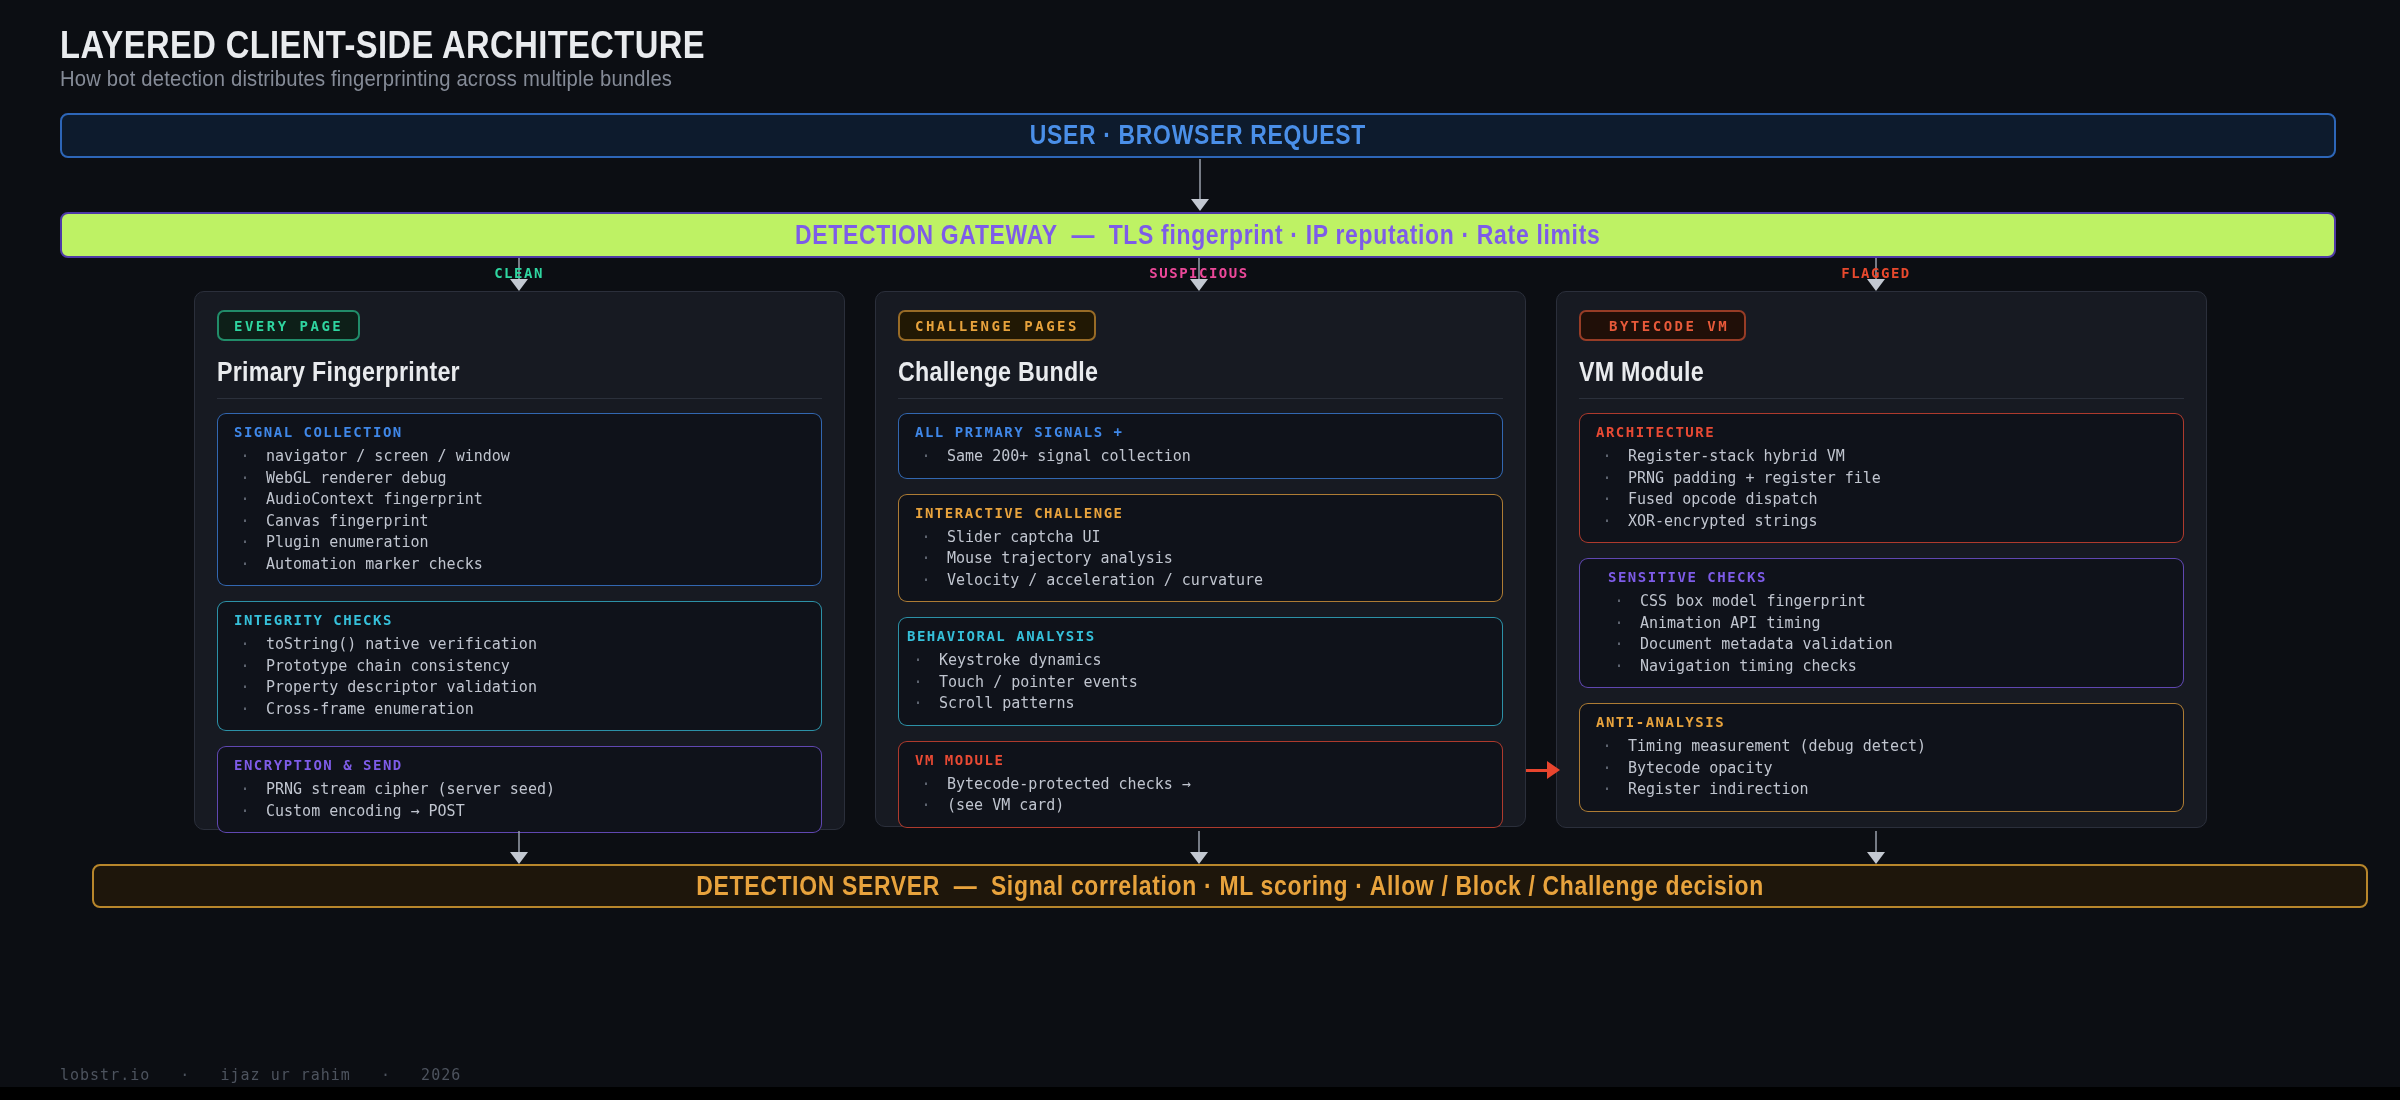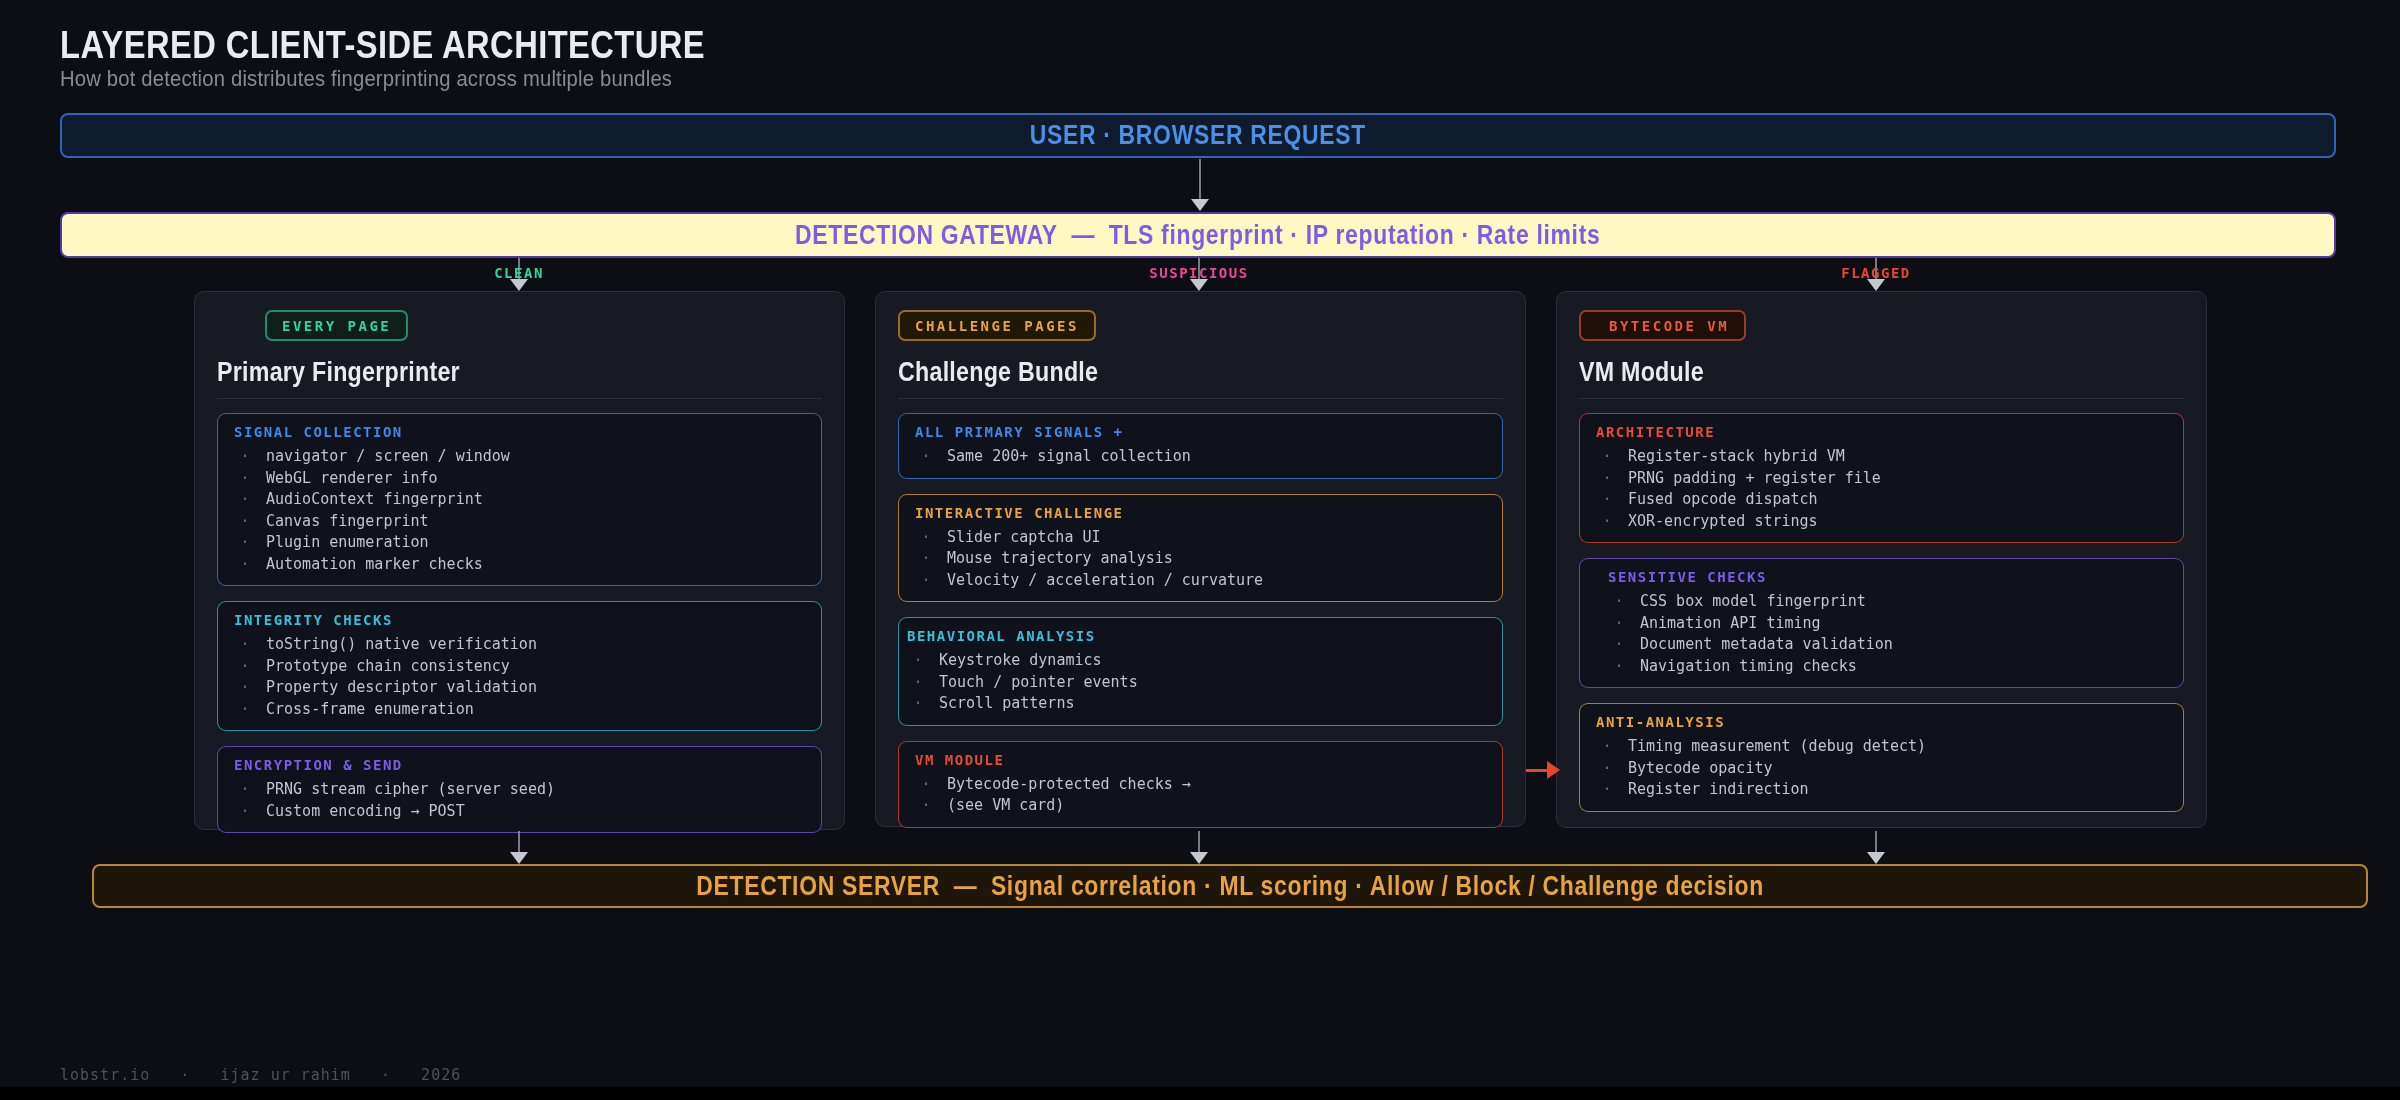--- a/index.html
+++ b/index.html
@@ -100,45 +100,45 @@
   <div class="page-title">LAYERED CLIENT-SIDE ARCHITECTURE</div>
   <div class="page-subtitle">How bot detection distributes fingerprinting across multiple bundles</div>
 
   <div class="banner banner-user" style="color: rgb(74, 143, 232); border-color: rgb(45, 102, 184); background: rgb(13, 27, 45);">
     <span class="banner-text">USER · BROWSER REQUEST</span>
   </div>
 
   <div class="vline" style="left:1199px; top:159px; height:40px;"></div>
   <div class="ahead-down" style="left:1191px; top:199px;"></div>
 
-  <div class="banner banner-gateway" style="color: rgb(125, 92, 232); border-color: rgb(79, 58, 166); background: #fef9c3; align-items: center;">
+  <div class="banner banner-gateway" style="color: rgb(125, 92, 232); border-color: rgb(79, 58, 166); background: #bef264; align-items: center;">
     <span class="banner-text"><span>DETECTION GATEWAY</span><span class="banner-sep">—</span><span>TLS fingerprint · IP reputation · Rate limits</span></span>
   </div>
 
   <div class="vline" style="left:518px;  top:258px; height:22px;"></div>
   <div class="vline" style="left:1198px; top:258px; height:22px;"></div>
   <div class="vline" style="left:1875px; top:258px; height:22px;"></div>
   <div class="ahead-down" style="left:510px;  top:279px;"></div>
   <div class="ahead-down" style="left:1190px; top:279px;"></div>
   <div class="ahead-down" style="left:1867px; top:279px;"></div>
 
   <span class="branch-label" style="left: 519px; color: rgb(47, 213, 160);">CLEAN</span>
   <span class="branch-label" style="left: 1199px; color: #ec4899;">SUSPICIOUS</span>
   <span class="branch-label" style="left: 1876px; color: rgb(232, 73, 46);">FLAGGED</span>
 
   <div id="columns">
-      <section class="card card-0"><div class="badge" style="color: rgb(47, 213, 160); border-color: rgba(47, 213, 160, 0.6); background: rgb(13, 31, 24); margin-left: 48px;">EVERY PAGE</div><h2 class="card-title">Primary Fingerprinter</h2><div class="divider"></div><div class="box" style="border-color: rgba(63, 135, 232, 0.733);">
+      <section class="card card-0"><div class="badge" style="color: rgb(47, 213, 160); border-color: rgba(47, 213, 160, 0.6); background: rgb(13, 31, 24);">EVERY PAGE</div><h2 class="card-title">Primary Fingerprinter</h2><div class="divider"></div><div class="box" style="border-color: rgba(63, 135, 232, 0.733);">
           <div class="box-header" style="color: rgb(63, 135, 232);">SIGNAL COLLECTION</div>
           <div class="item">
             <span class="bullet">·</span>
             <span class="item-text">navigator / screen / window</span>
           </div>
           <div class="item">
             <span class="bullet">·</span>
-            <span class="item-text">WebGL renderer info</span>
+            <span class="item-text">WebGL renderer debug</span>
           </div>
           <div class="item">
             <span class="bullet">·</span>
             <span class="item-text">AudioContext fingerprint</span>
           </div>
           <div class="item">
             <span class="bullet">·</span>
             <span class="item-text">Canvas fingerprint</span>
           </div>
           <div class="item">

